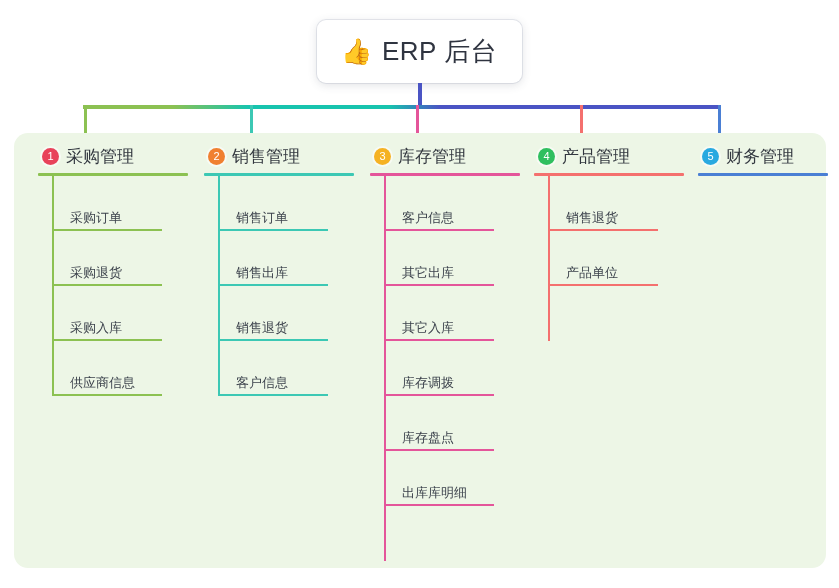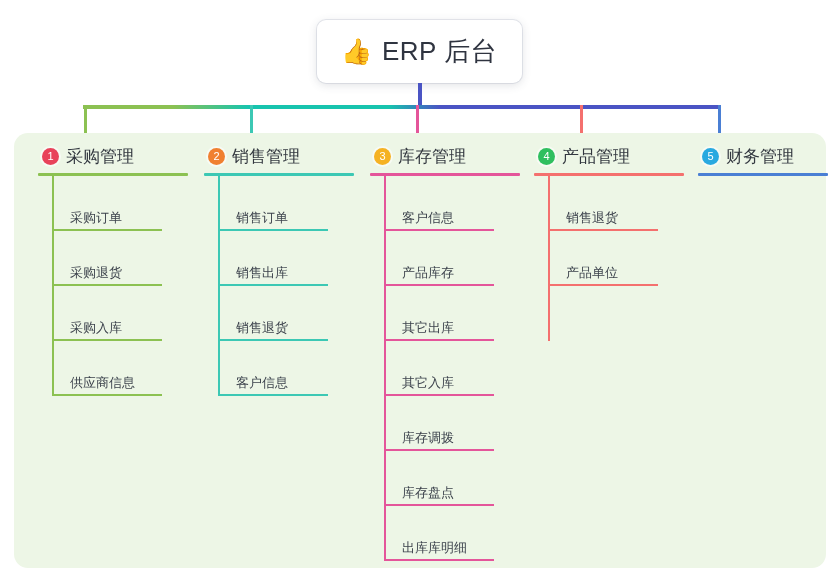--- a/index.html
+++ b/index.html
@@ -142,24 +142,20 @@
           <span class="col-title">库存管理</span>
         </div>
         <div class="head-rule" style="background: rgb(228, 85, 154); width: 150px;"></div>
         <div class="items">
           <div class="spine" style="background: rgb(228, 85, 154); height: 385px;"></div>
           <div class="item">
             <span class="item-label">客户信息</span>
             <div class="item-rule" style="background: rgb(228, 85, 154); width: 110px;"></div>
           </div>
           <div class="item">
-            <span class="item-label">产品库存</span>
-            <div class="item-rule" style="background: rgb(228, 85, 154); width: 110px;"></div>
-          </div>
-          <div class="item">
             <span class="item-label">其它出库</span>
             <div class="item-rule" style="background: rgb(228, 85, 154); width: 110px;"></div>
           </div>
           <div class="item">
             <span class="item-label">其它入库</span>
             <div class="item-rule" style="background: rgb(228, 85, 154); width: 110px;"></div>
           </div>
           <div class="item">
             <span class="item-label">库存调拨</span>
             <div class="item-rule" style="background: rgb(228, 85, 154); width: 110px;"></div>

